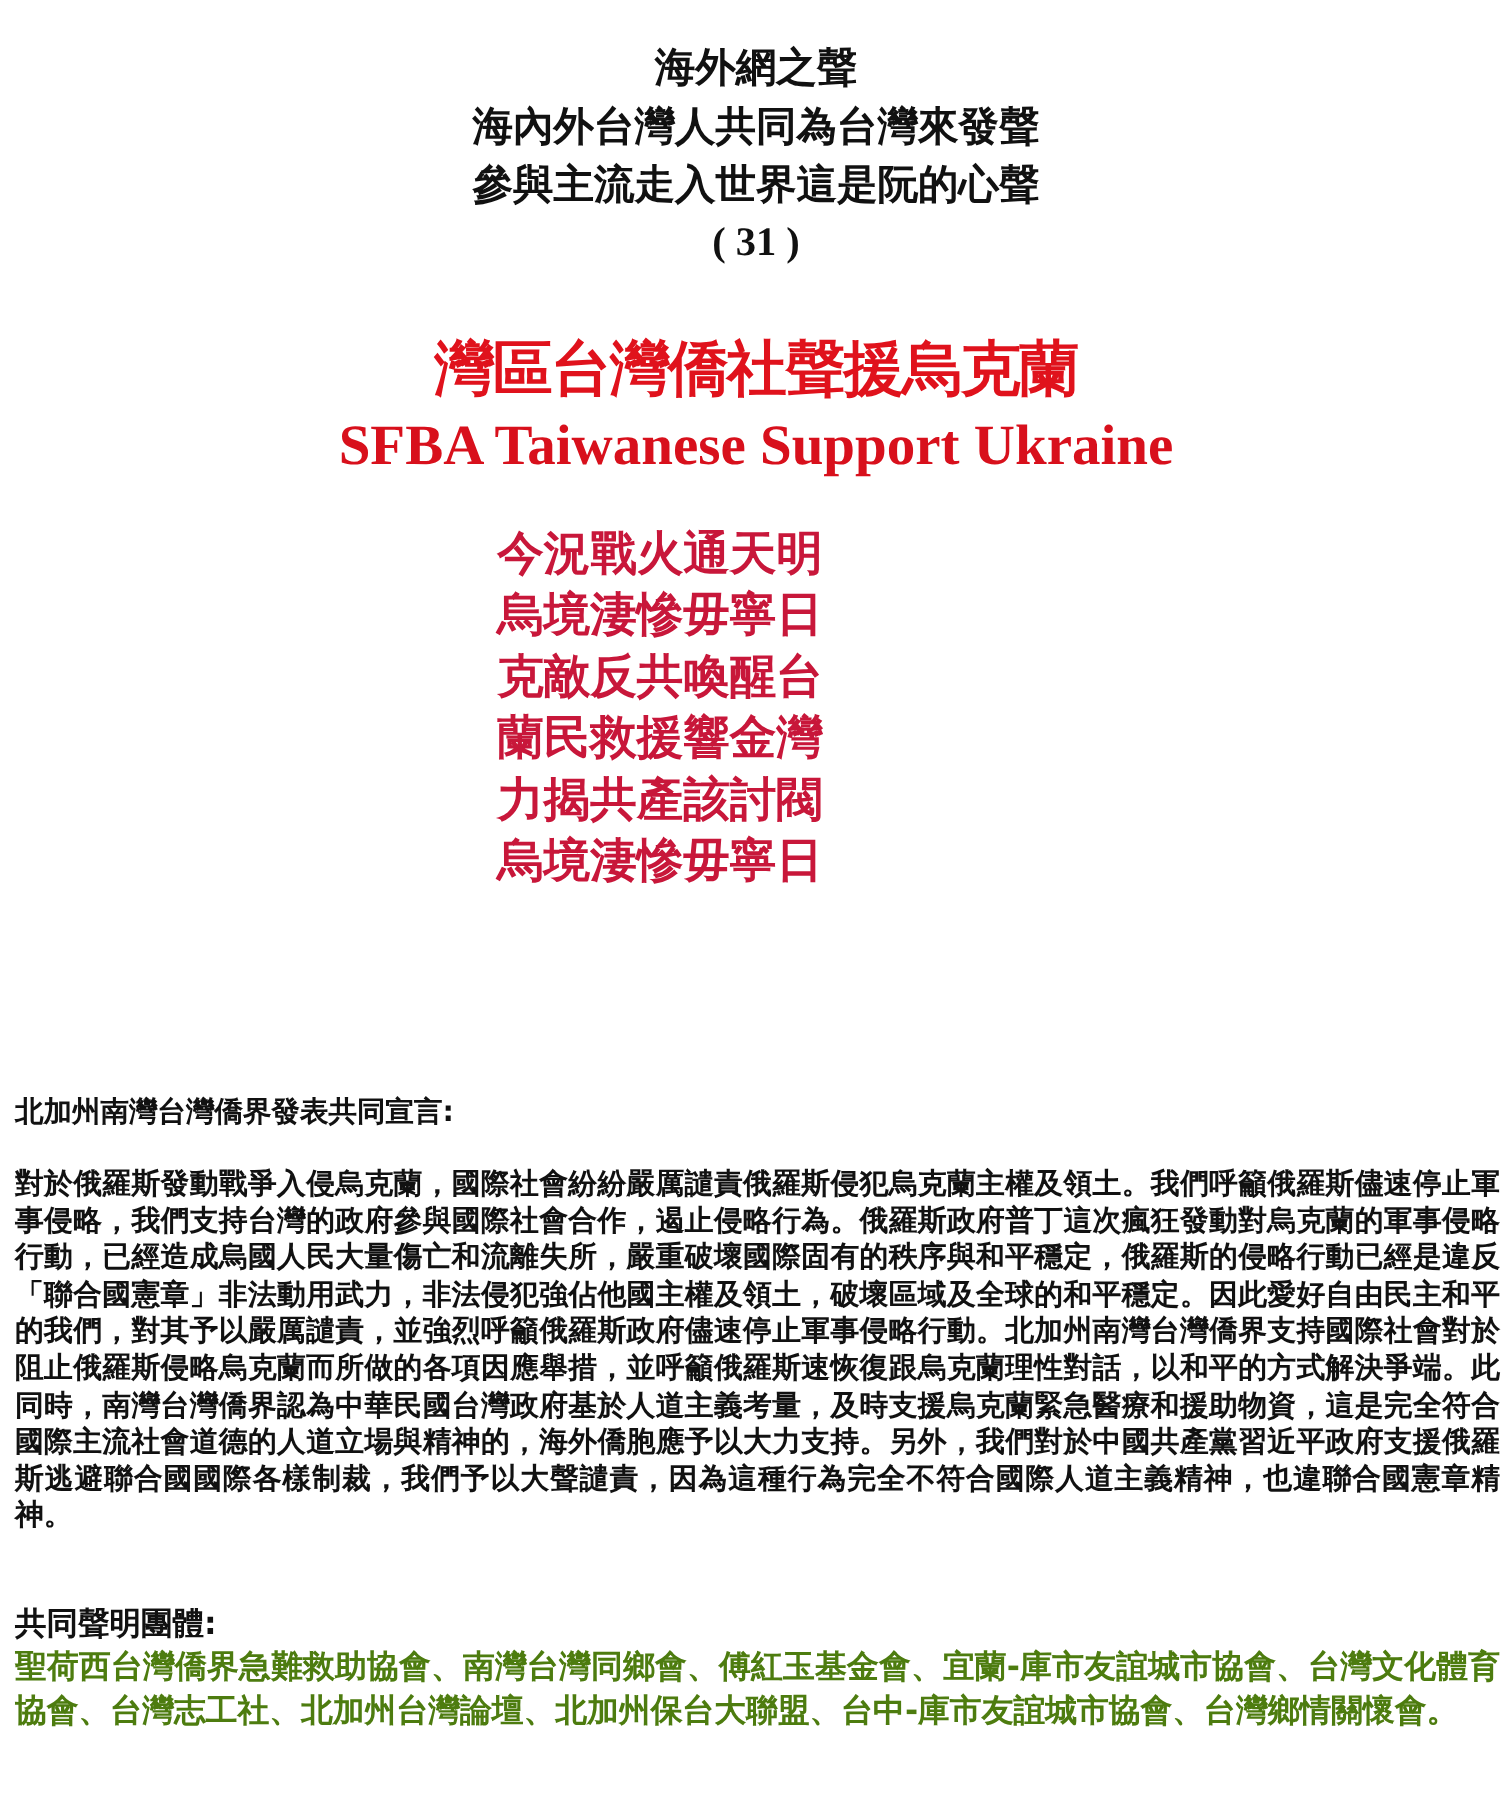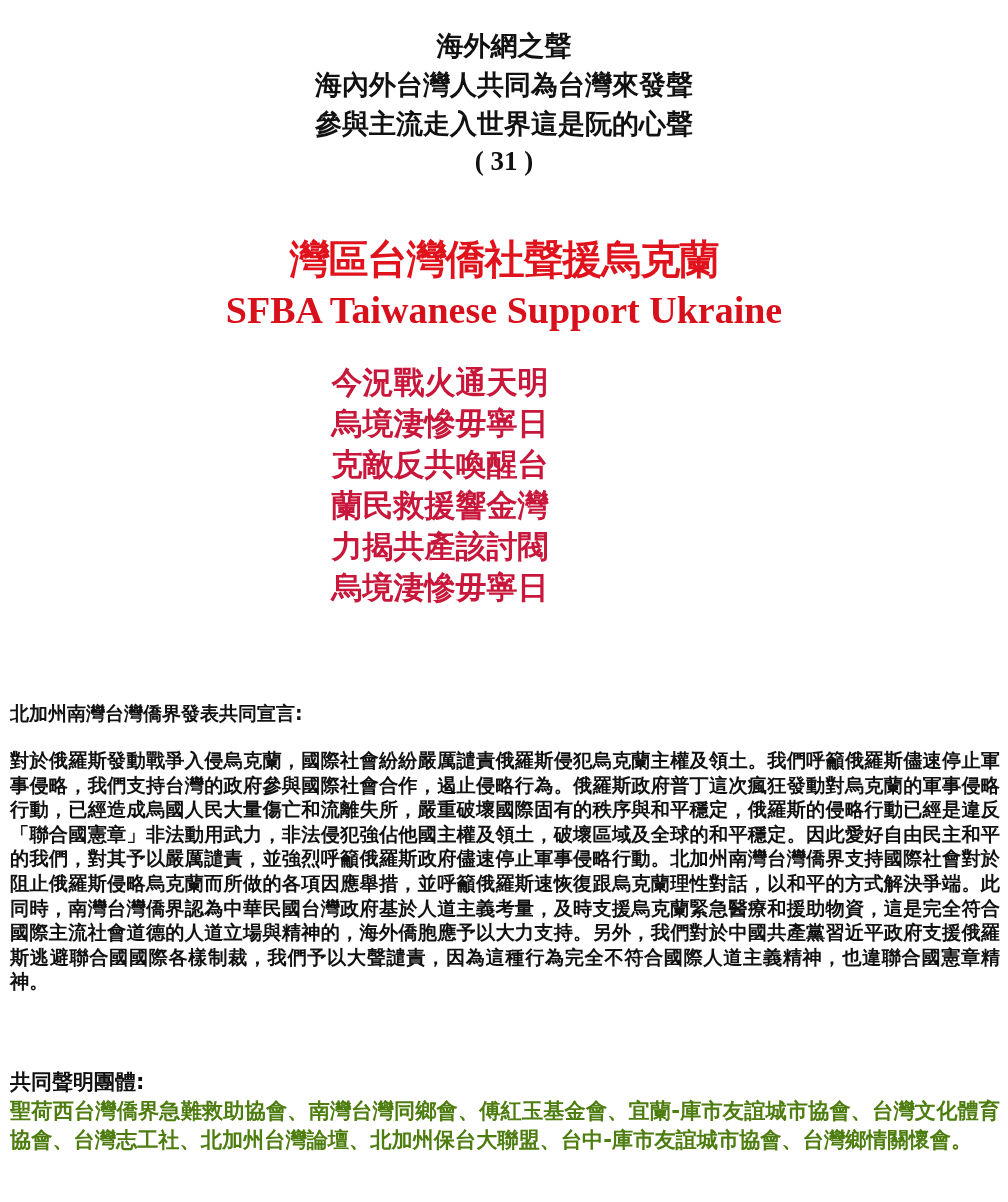--- a/index.html
+++ b/index.html
@@ -31,42 +31,42 @@
     }
     .issue-number {
       font-family: "Liberation Serif", "DejaVu Serif", serif;
       font-weight: bold;
       font-size: 27px;
       line-height: 36px;
       color: #111;
     }
     .title-block {
       position: absolute;
-      top: 233px;
+      top: 220px;
       left: 0;
       width: 1008px;
       text-align: center;
     }
     .title-zh {
       font-weight: bold;
       font-size: 40px;
       line-height: 52px;
       color: #e0121c;
       letter-spacing: -1px;
     }
     .title-en {
       font-family: "Liberation Serif", "DejaVu Serif", serif;
       font-weight: bold;
       font-size: 38px;
       line-height: 50px;
       color: #d8101c;
     }
     .poem {
       position: absolute;
-      top: 362px;
+      top: 349px;
       left: 0;
       width: 880px;
       text-align: center;
     }
     .poem-line {
       font-weight: bold;
       font-size: 31px;
       line-height: 41px;
       color: #c8173a;
       letter-spacing: 0px;
@@ -76,20 +76,21 @@
       top: 700px;
       left: 10px;
       width: 990px;
     }
     .decl-heading {
       font-weight: bold;
       font-size: 19px;
       line-height: 26px;
       color: #111;
       margin-bottom: 23px;
+      margin-top: 28px;
     }
     .decl-body {
       font-weight: bold;
       font-size: 19.2px;
       line-height: 24.6px;
       color: #111;
       text-align: justify;
       margin: 0;
     }
     .signers {

